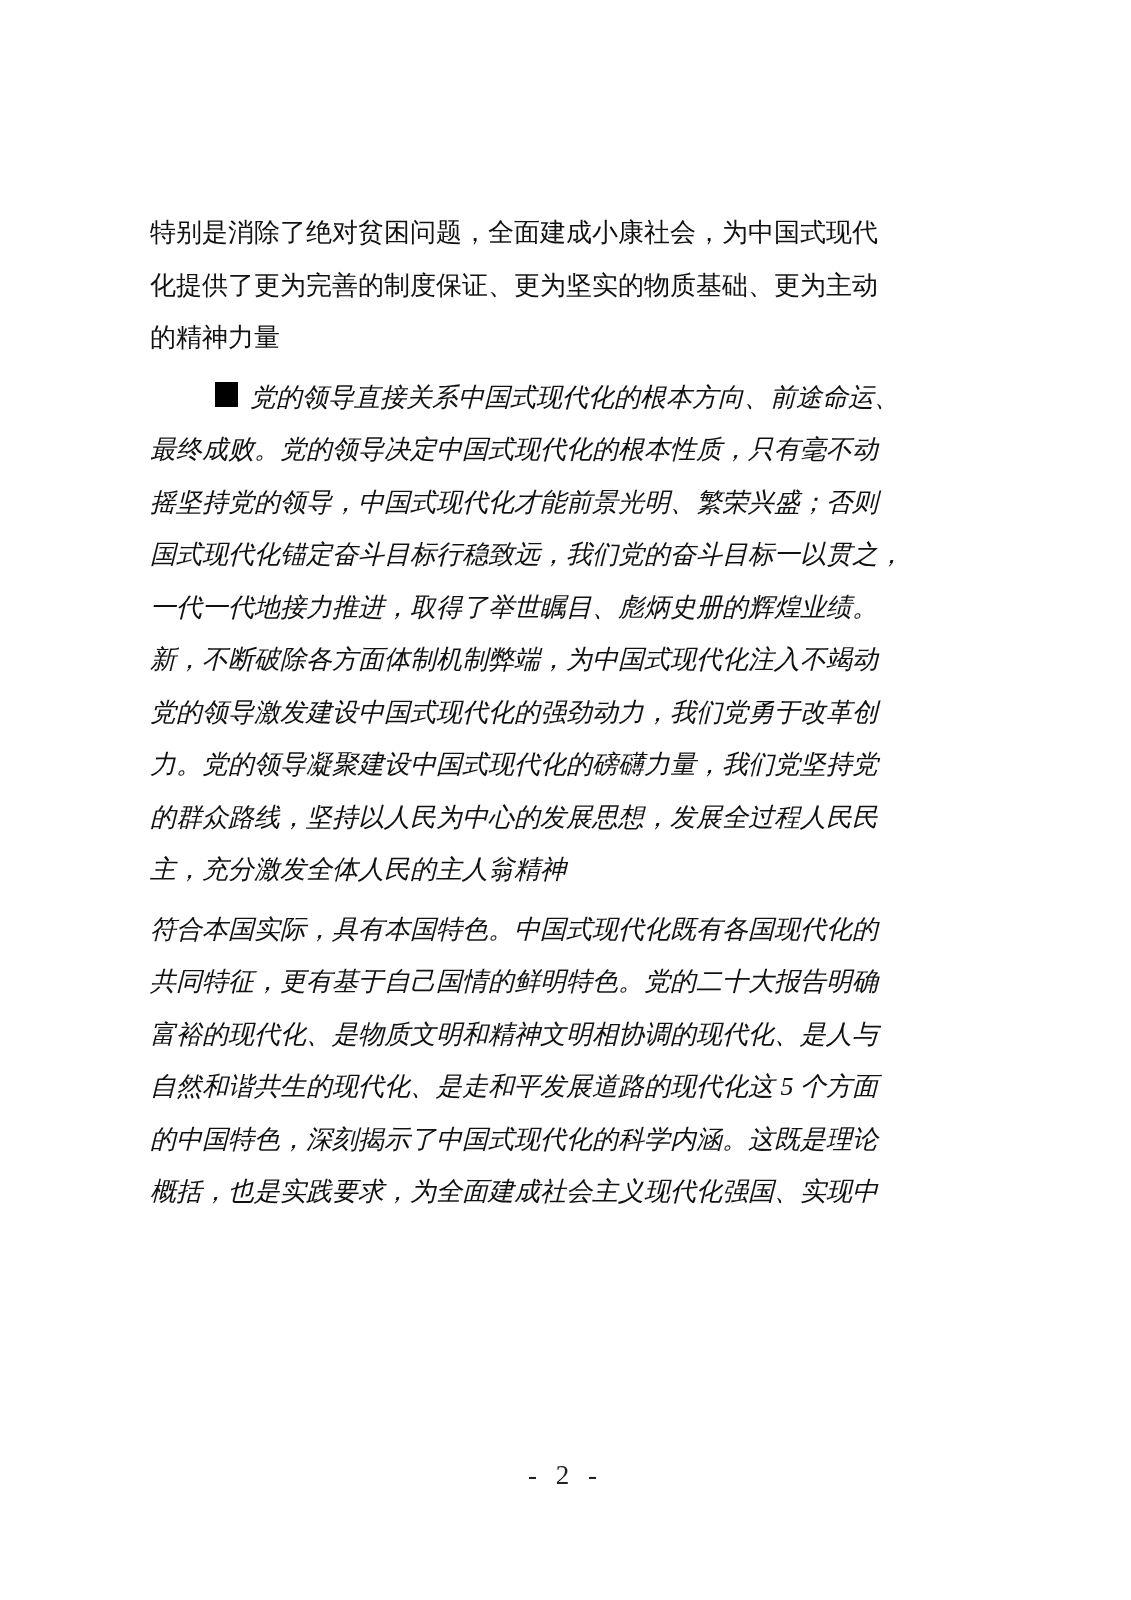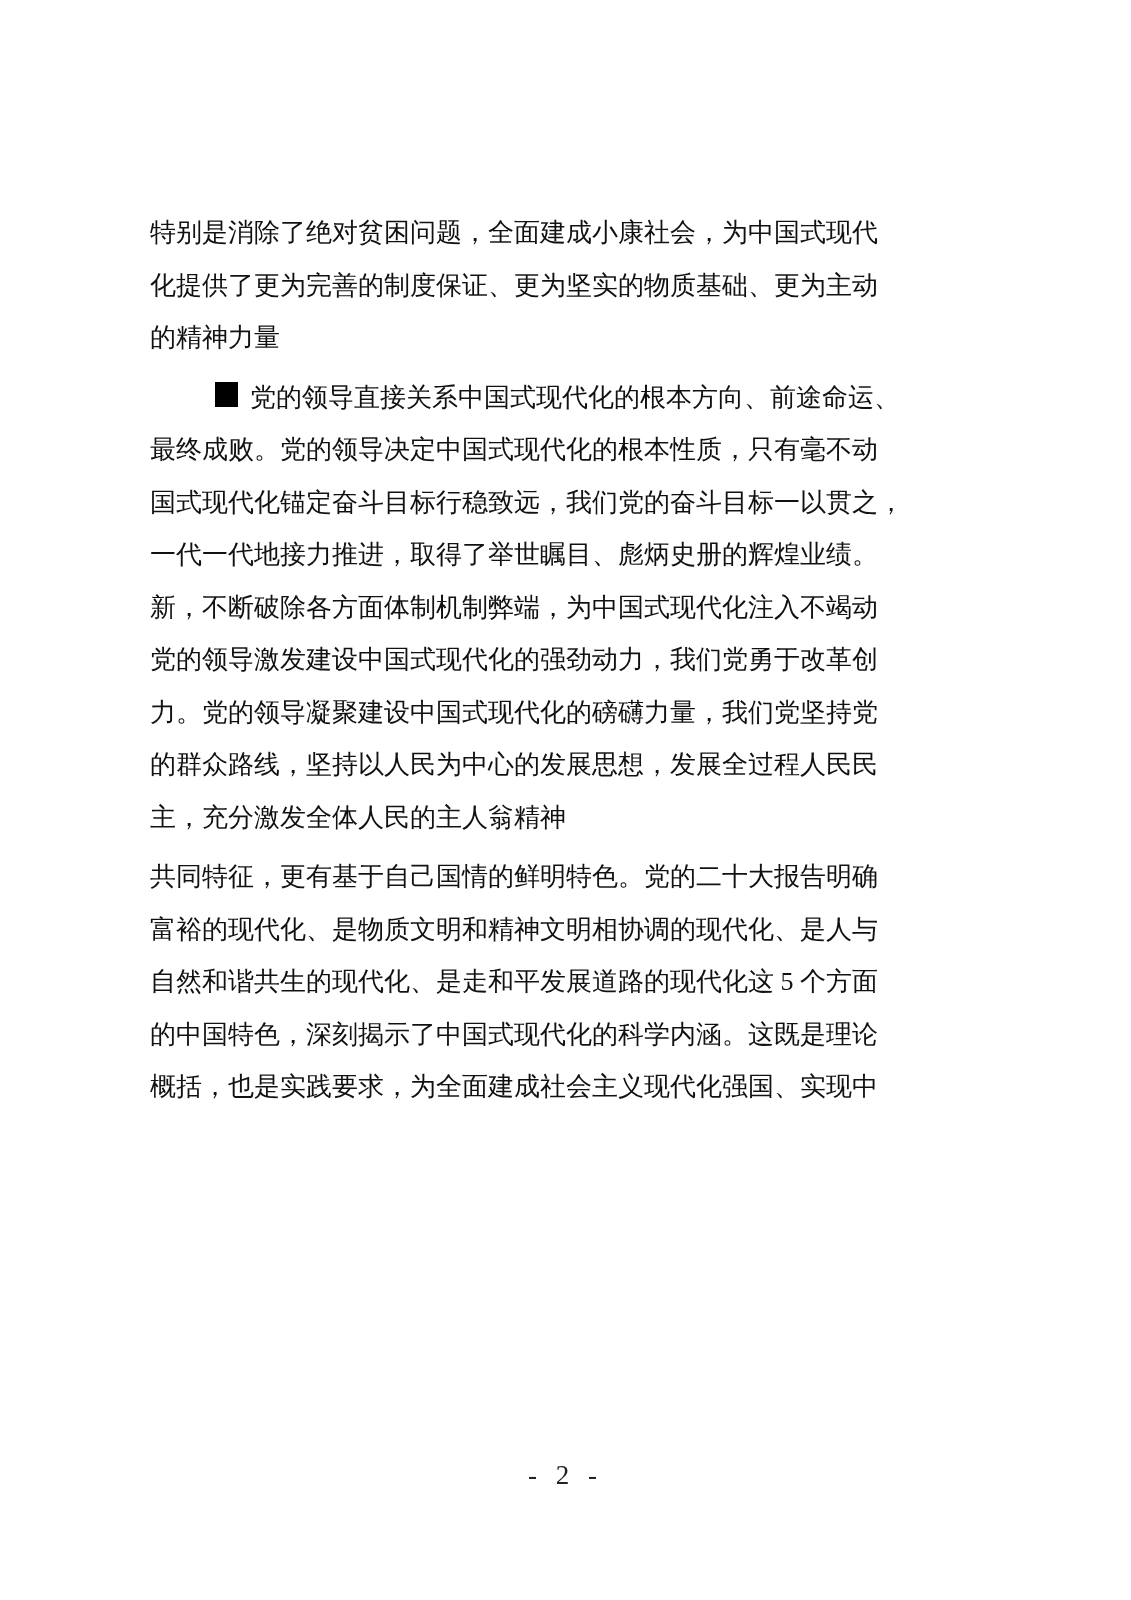--- a/index.html
+++ b/index.html
@@ -20,20 +20,21 @@
       position: absolute;
       left: 150px;
       top: 207px;
       width: 840px;
     }
     .para {
       margin: 0;
     }
     .para + .para {
       margin-top: 7px;
+      font-style: italic;
     }
     .line {
       height: 52.5px;
       line-height: 52.5px;
       font-size: 26px;
       white-space: nowrap;
       letter-spacing: 0;
     }
     .first-line {
       padding-left: 65px;
@@ -64,29 +65,31 @@
 <div class="page">
   <div class="content">
       <div class="para">
         <div class="line">特别是消除了绝对贫困问题，全面建成小康社会，为中国式现代</div>
         <div class="line">化提供了更为完善的制度保证、更为坚实的物质基础、更为主动</div>
         <div class="line">的精神力量</div>
       </div>
       <div class="para bulleted">
         <div class="line first-line"><span class="bullet"></span>党的领导直接关系中国式现代化的根本方向、前途命运、</div>
         <div class="line">最终成败。党的领导决定中国式现代化的根本性质，只有毫不动</div>
+        <div class="line">摇坚持党的领导，中国式现代化才能前景光明、繁荣兴盛；否则</div>
         <div class="line">国式现代化锚定奋斗目标行稳致远，我们党的奋斗目标一以贯之，</div>
         <div class="line">一代一代地接力推进，取得了举世瞩目、彪炳史册的辉煌业绩。</div>
         <div class="line">新，不断破除各方面体制机制弊端，为中国式现代化注入不竭动</div>
         <div class="line">党的领导激发建设中国式现代化的强劲动力，我们党勇于改革创</div>
         <div class="line">力。党的领导凝聚建设中国式现代化的磅礴力量，我们党坚持党</div>
         <div class="line">的群众路线，坚持以人民为中心的发展思想，发展全过程人民民</div>
         <div class="line">主，充分激发全体人民的主人翁精神</div>
       </div>
       <div class="para bulleted">
+        <div class="line">符合本国实际，具有本国特色。中国式现代化既有各国现代化的</div>
         <div class="line">共同特征，更有基于自己国情的鲜明特色。党的二十大报告明确</div>
         <div class="line">富裕的现代化、是物质文明和精神文明相协调的现代化、是人与</div>
         <div class="line">自然和谐共生的现代化、是走和平发展道路的现代化这 5 个方面</div>
         <div class="line">的中国特色，深刻揭示了中国式现代化的科学内涵。这既是理论</div>
         <div class="line">概括，也是实践要求，为全面建成社会主义现代化强国、实现中</div>
       </div>
     </div>
   <div class="page-number">- 2 -</div>
 </div>
 

